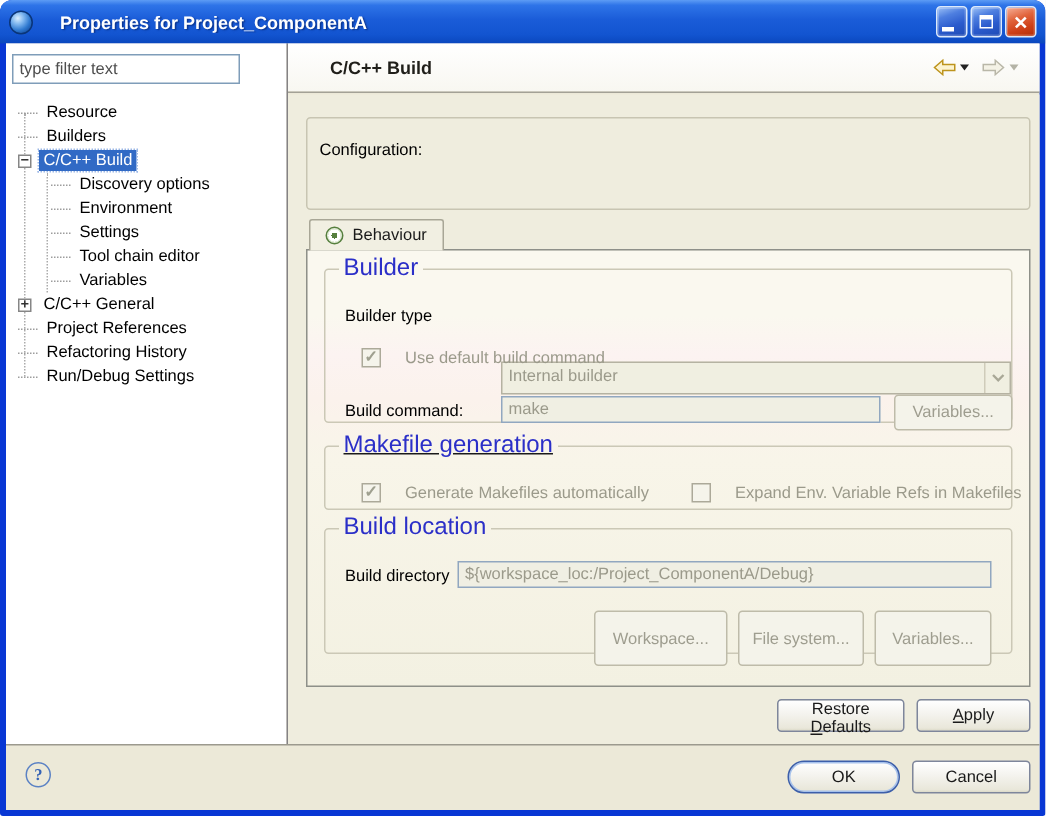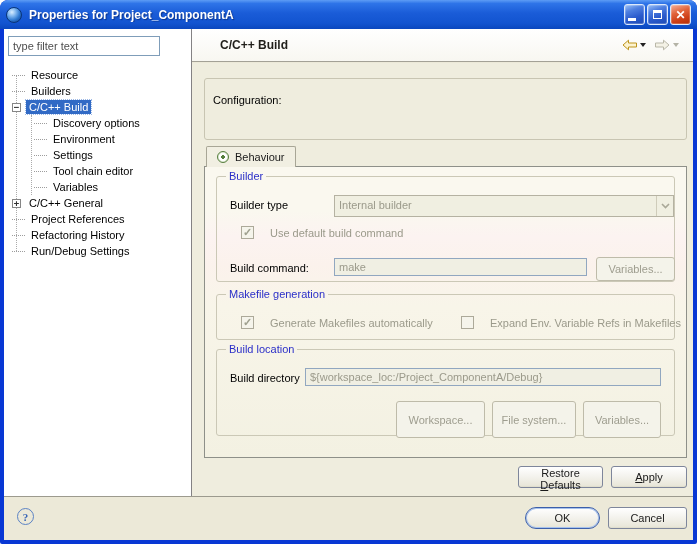--- a/index.html
+++ b/index.html
@@ -18,21 +18,21 @@
     border-radius:7px 7px 0 0;
     background:linear-gradient(180deg,#5D9CF5 0%,#2E74E8 12%,#1A5CD8 45%,#1254D0 80%,#0A47BE 100%);
     display:flex;align-items:center;padding:0 6px;
   }
   .app-icon{
     width:16px;height:16px;border-radius:50%;
     background:radial-gradient(circle at 35% 30%,#D9EEFF 0%,#7FB6EF 30%,#2F79D0 60%,#0B3C8C 95%);
     border:1px solid #0A3578;flex:0 0 auto;
   }
   .title-text{
-    color:#FFF;font-weight:bold;font-size:12px;margin-left:7px;
+    color:#FFF;font-weight:bold;font-size:12px;margin-left:18px;
     text-shadow:1px 1px 1px rgba(5,35,110,.7);
     white-space:nowrap;overflow:hidden;flex:1;
   }
   .tb-buttons{display:flex;gap:2px;}
   .tb-btn{
     width:21px;height:21px;border-radius:3px;border:1px solid #DCE9FB;
     display:grid;place-items:center;cursor:default;
     background:linear-gradient(160deg,#9CC1F7 0%,#4E7FE0 30%,#2B5BCD 62%,#1E4BB5 100%);
     box-shadow:inset 0 0 0 1px rgba(255,255,255,.22);
   }
@@ -81,21 +81,21 @@
   }
   .config-label{line-height:22px;color:#000;}
   .combo{display:flex;align-items:stretch;height:22px;}
   .combo.enabled{flex:1;background:#FFF;border:1px solid #7F9DB9;}
   .combo-text{flex:1;padding:3px 4px;white-space:nowrap;overflow:hidden;}
   .combo-arrow{width:17px;display:grid;place-items:center;}
   .combo.enabled .combo-arrow{
     background:linear-gradient(180deg,#E7F2FC,#D3E8FA 45%,#B8D8F4 55%,#A9CDEF);
     border-left:1px solid #AACAF0;margin:1px;border-radius:1px;
   }
-  .combo.disabled{background:#F0EFE1;border:1px solid #B5B2A2;color:#9B9A8B;}
+  .combo.disabled{background:#F0EFE1;border:1px solid #B5B2A2;color:#9B9A8B;margin-top:40px;}
   .combo.disabled .combo-arrow{border-left:1px solid #CFCCBA;}
   .dis-text{color:#9B9A8B;}
   
   .tabs{position:absolute;left:14px;top:79px;height:25px;display:flex;align-items:flex-end;gap:2px;z-index:2;}
   .tab{
     display:flex;align-items:center;gap:6px;padding:0 10px;height:21px;
     border:1px solid #A8A696;border-bottom:none;border-radius:2px 2px 0 0;background:#F1EFE2;color:#1A1A1A;
   }
   .tab.active{
     background:#FBF9F1;border-color:#8E9089;border-top:3px solid #F0A22B;
@@ -109,23 +109,23 @@
   .icon-target{
     width:12px;height:12px;border-radius:50%;border:1px solid #567F3E;flex:0 0 auto;
     background:radial-gradient(circle,#567F3E 0 2px,#FFF 2px 4px,#E3ECD9 4px);
   }
   
   .tab-panel{
     position:absolute;left:12px;right:6px;top:103px;height:292px;border:1px solid #8E9089;
     background:linear-gradient(180deg,#FAF8EF 0%,#FAF8EF 15%,#FCF3F1 24%,#FBF2EC 34%,#F8F5E9 48%,#F3F1E2 100%);
   }
   fieldset.group{position:absolute;left:11px;right:11px;border:1px solid #CBC8B6;border-radius:3px;margin:0;padding:0;}
-  fieldset.group legend{margin-left:9px;padding:0 3px;color:#2B2FC8;font-size:11px;}
+  fieldset.group legend{margin-left:9px;padding:0 3px;color:#2B2FC8;font-size:16px;}
   .builder-group{top:3px;height:112px;}
-  .makefile-group{top:121px;height:52px;}
+  .makefile-group{top:121px;height:52px;text-decoration:underline;}
   .location-group{top:176px;height:93px;}
   .lbl{color:#000;}
   .abs{position:absolute;}
   .field{
     height:18px;border:1px solid #91A7C0;background:#F0EFE3;color:#9B9A8B;
     font:11px "Liberation Sans",sans-serif;padding:0 4px;
   }
   .checkbox{
     width:13px;height:13px;border:1px solid #ACA999;background:#F5F4EB;
     display:inline-grid;place-items:center;flex:0 0 auto;

